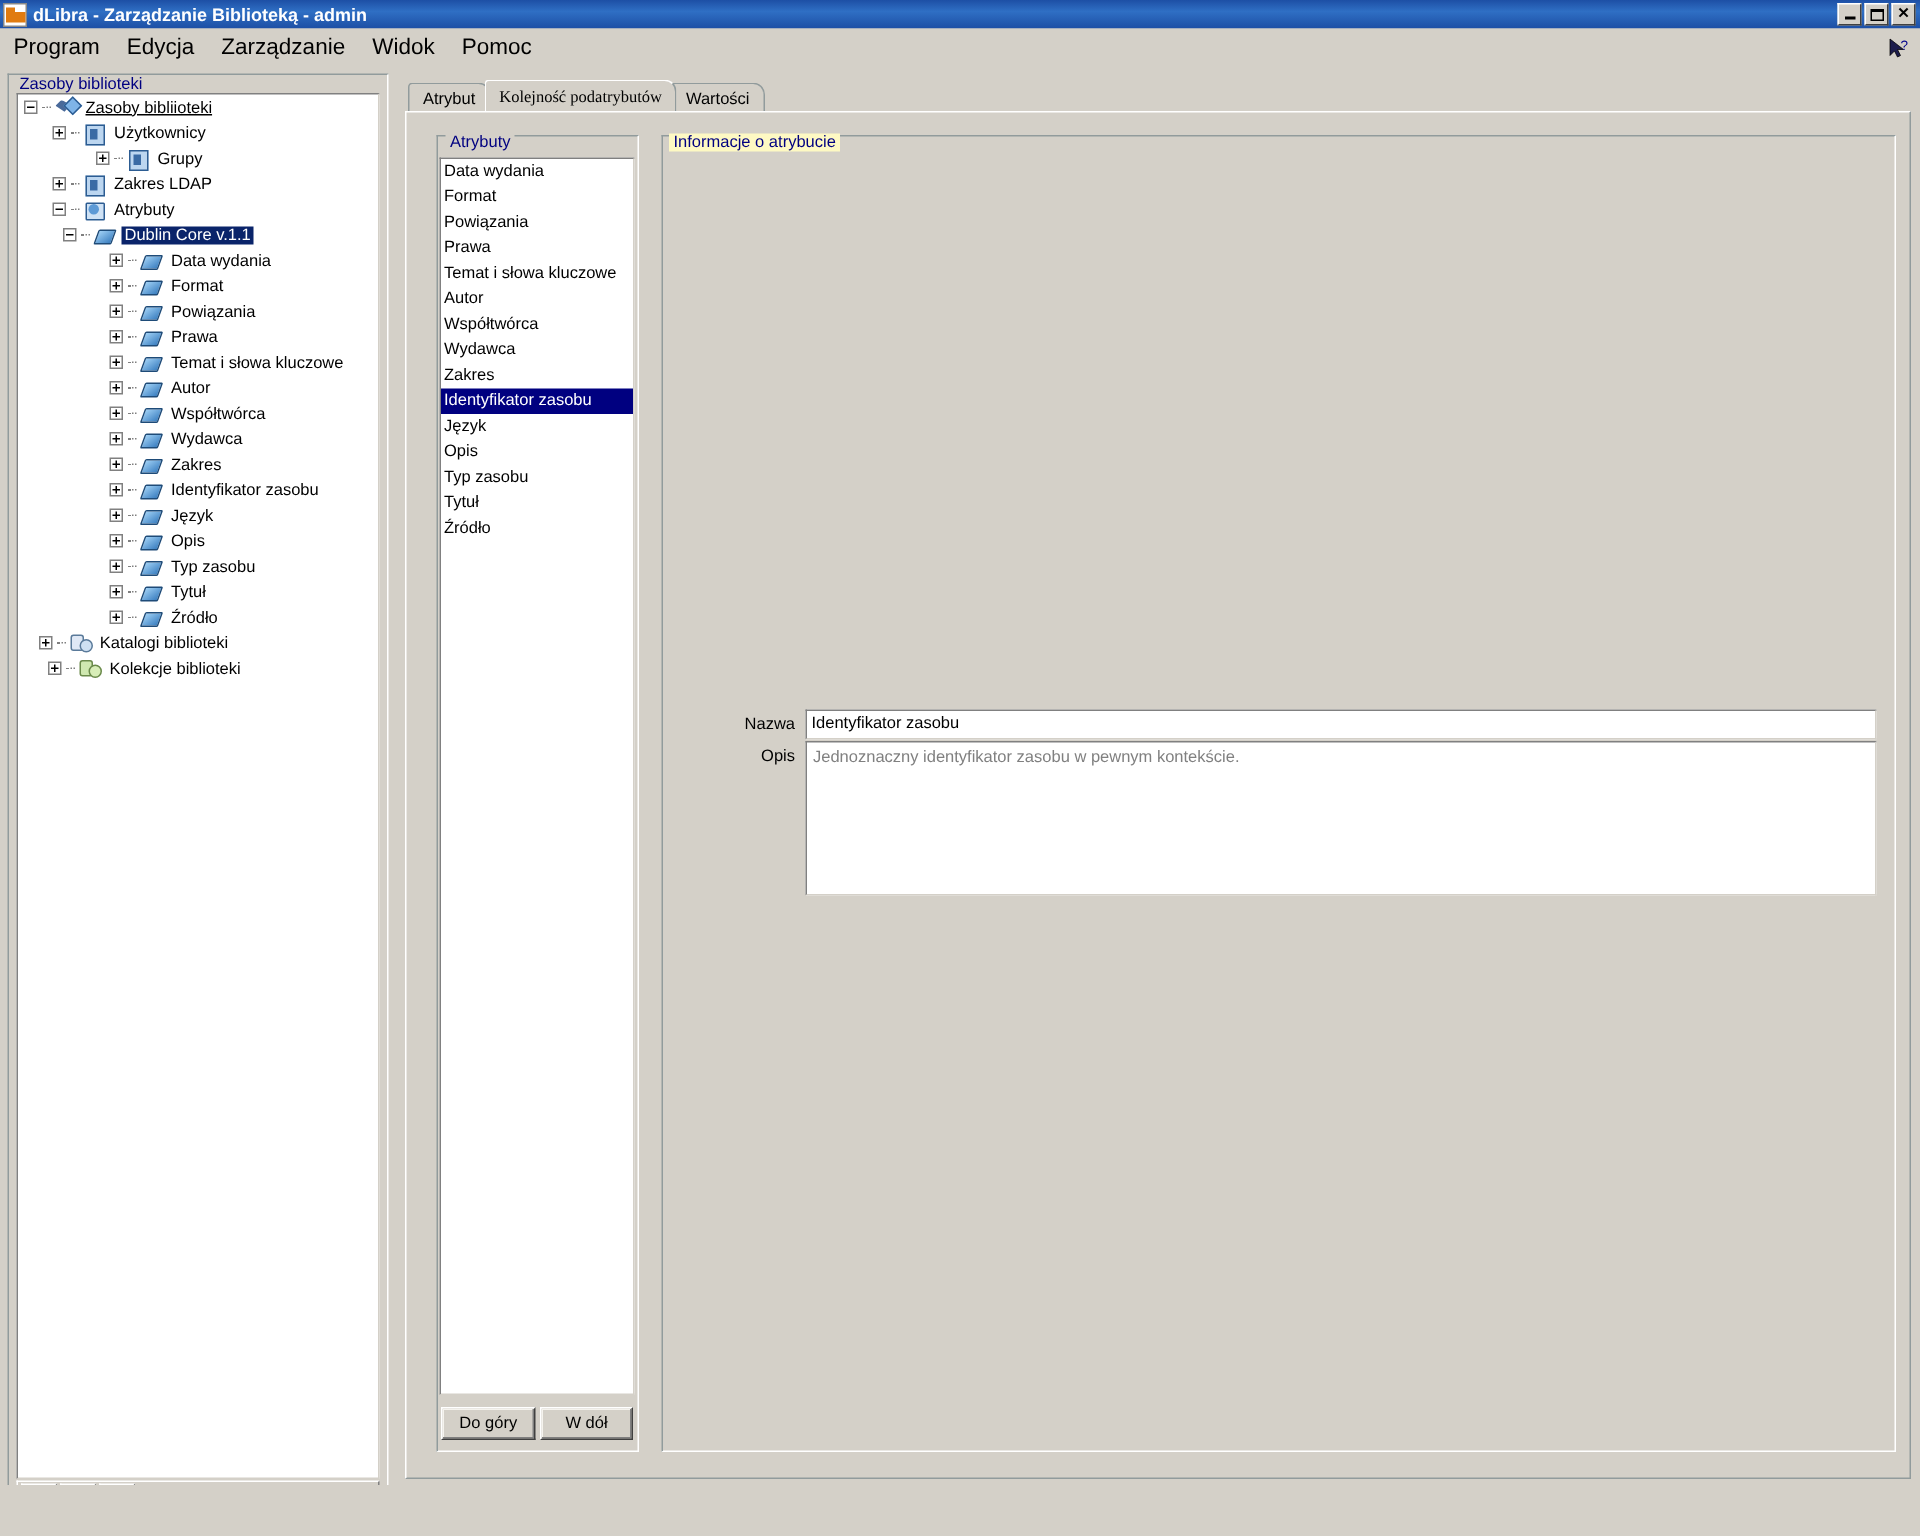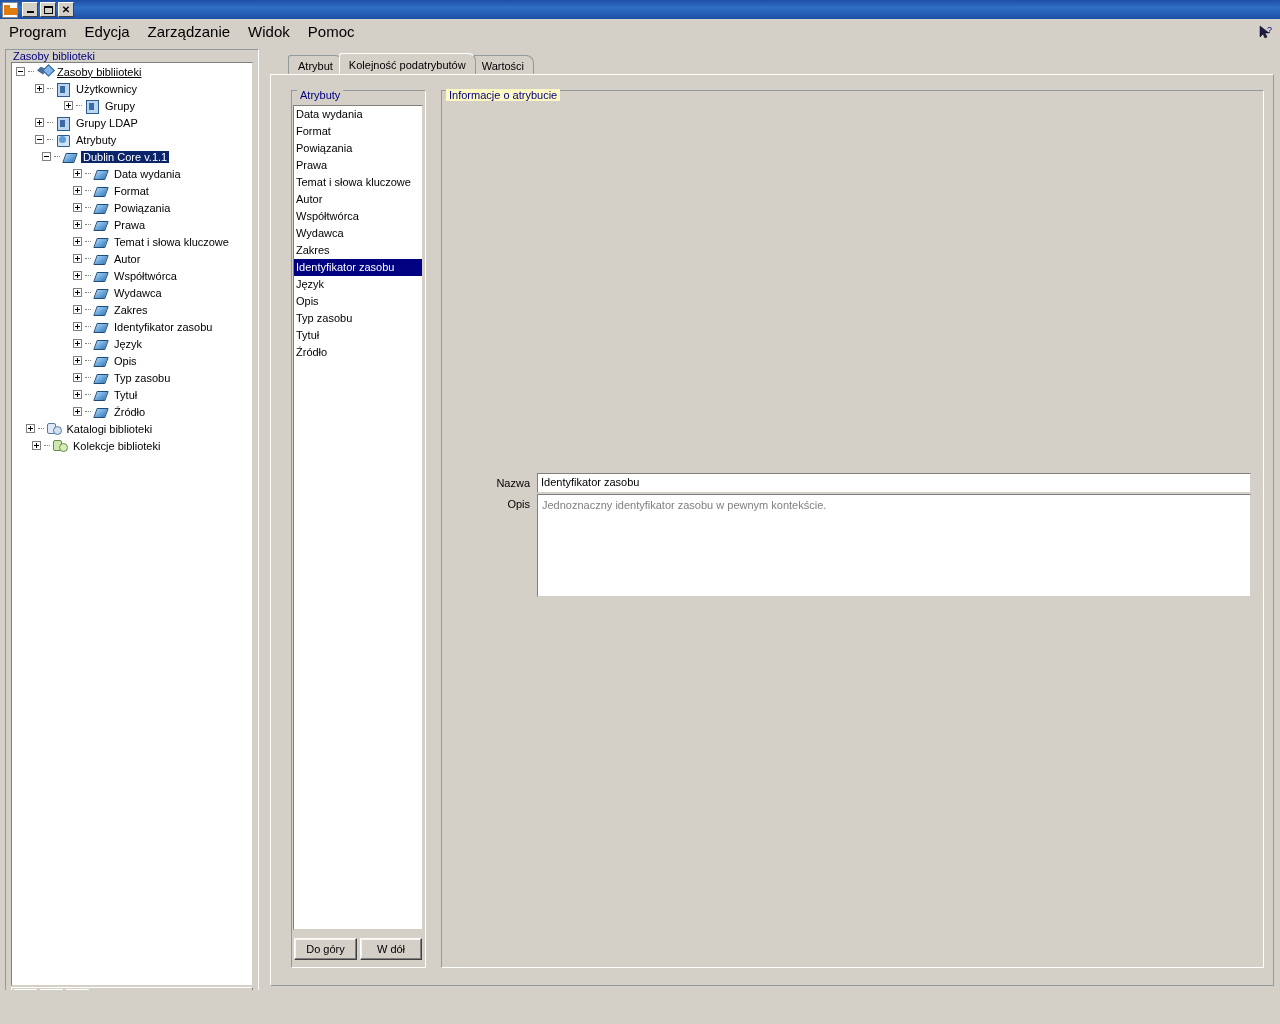--- a/index.html
+++ b/index.html
@@ -144,34 +144,35 @@
   .person .body{width:9px;height:10px;background:#333;margin-top:1px;
     border-radius:3px 3px 1px 1px;}
   .badge-red{position:absolute;left:2px;top:3px;width:4px;height:12px;background:#d01a1a;}
   .badge-red2{position:absolute;left:1px;top:13px;width:5px;height:5px;background:#d01a1a;
     transform:rotate(45deg);}
   .wrench{position:absolute;left:2px;top:9px;width:12px;height:3px;background:#555;
     transform:rotate(-40deg);}
   .wrench2{position:absolute;left:1px;top:6px;width:5px;height:5px;border:2px solid #555;
     border-radius:50%;}
   .tabstrip {
-    position: absolute; left: 288px; top: 54px; height: 20px;
+    position: absolute; left: 272px; top: 54px; height: 20px;
     display: flex; align-items: flex-end; z-index: 3;
   }
   .tab {
     height: 19px; padding: 2px 9px 0 9px; font-size: 11px;
     background: #d4d0c8; color: #000;
     border: 1px solid #919b9c; border-bottom: none;
     border-radius: 3px 8px 0 0; margin-right: -4px;
     position: relative; line-height: 16px;
   }
   .tab.active {
     background: #d4d0c8; z-index: 4; height: 21px; line-height: 18px;
     border-color: #fff; border-right-color: #919b9c;
     box-shadow: none;
+    font-family: Liberation Serif, serif;
   }
   .tabbody {
     position: absolute; left: 270px; top: 74px; width: 1004px; height: 912px;
     background: #d4d0c8;
     border: 1px solid #fff; border-right-color:#919b9c; border-bottom-color:#919b9c;
   }
 
   
   .attr-group {
     position: absolute; left: 291px; top: 90px; width: 135px; height: 878px;
@@ -235,20 +236,21 @@
   .bottombar {
     position: absolute; left: 0; top: 990px; width: 1280px; height: 34px;
     background: #d4d0c8;
   }
 </style>
 </head>
 <body>
 
 <div class="titlebar">
   <div class="title-icon"></div>
+  <div class="title-text">dLibra - Zarządzanie Biblioteką - admin</div>
   <div class="winbtns">
     <div class="winbtn">
       <div class="g">
           <div class="glyph-min"></div>
         </div>
     </div>
     <div class="winbtn">
       <div class="g">
           <div class="glyph-max"></div>
         </div>
@@ -296,21 +298,21 @@
       <div class="tnode" style="padding-left: 23px; margin-left: 29px;">
         <span class="texp plus"></span>
         <span style="width: 6px; height: 1px; border-top: 1px dotted rgb(128, 128, 128); flex: 0 0 auto; margin-right: 2px;"></span>
         <span class="tico ico-doc"></span>
         <span class="tlabel">Grupy</span>
       </div>
       <div class="tnode" style="padding-left: 23px;">
         <span class="texp plus"></span>
         <span style="width: 6px; height: 1px; border-top: 1px dotted rgb(128, 128, 128); flex: 0 0 auto; margin-right: 2px;"></span>
         <span class="tico ico-doc"></span>
-        <span class="tlabel">Grupy LDAP</span>
+        <span class="tlabel">Zakres LDAP</span>
       </div>
       <div class="tnode" style="padding-left: 23px;">
         <span class="texp"></span>
         <span style="width: 6px; height: 1px; border-top: 1px dotted rgb(128, 128, 128); flex: 0 0 auto; margin-right: 2px;"></span>
         <span class="tico ico-attrfolder"></span>
         <span class="tlabel">Atrybuty</span>
       </div>
       <div class="tnode selected" style="padding-left: 30px;">
         <span class="texp"></span>
         <span style="width: 6px; height: 1px; border-top: 1px dotted rgb(128, 128, 128); flex: 0 0 auto; margin-right: 2px;"></span>

